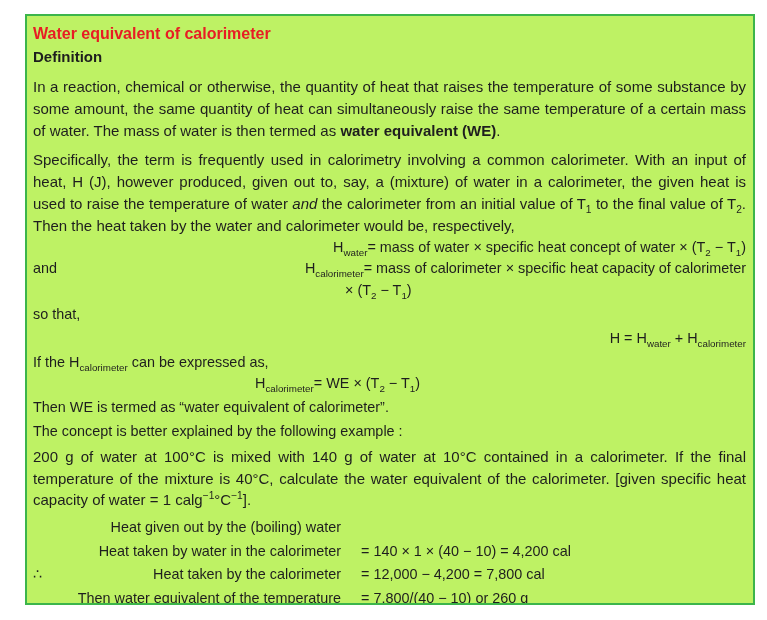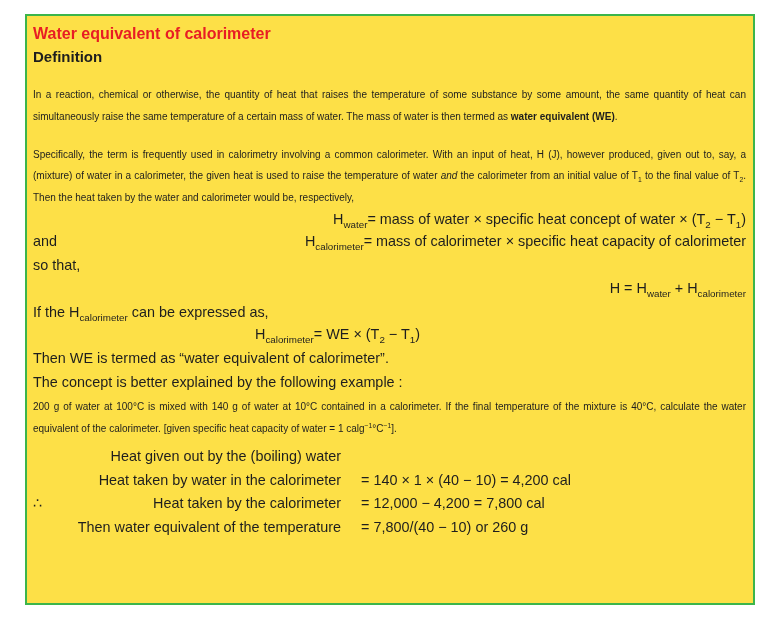--- a/index.html
+++ b/index.html
@@ -9,41 +9,41 @@
     font-family: "Liberation Sans", sans-serif;
     color: #1e1e1e;
     position: relative;
     overflow: hidden;
   }
   .box {
     position: absolute;
     left: 25px; top: 14px;
     width: 730px; height: 591px;
     box-sizing: border-box;
-    background: #fde047;
+    background: #bef264;
     border: 2px solid #3cb54b;
     padding: 6px 7px 0 6px;
     overflow: hidden;
   }
   .title {
     margin: 0;
     color: #e81c24;
     font-size: 16px;
     font-weight: 700;
     line-height: 24px;
   }
   .heading {
     margin: 0 0 5px 0;
     font-size: 15px;
     font-weight: 700;
     line-height: 22px;
   }
   .para {
-    margin: 16px 0 5px 0;
-    font-size: 10px;
+    margin: 8px 0 5px 0;
+    font-size: 15px;
     line-height: 21.8px;
     text-align: justify;
   }
   .para.nogap { margin-bottom: 0; }
   .line {
     font-size: 14.4px;
     line-height: 21.8px;
     white-space: nowrap;
   }
   .eq-right { text-align: right; }
@@ -80,20 +80,21 @@
     <p class="para"><span>In a reaction, chemical or otherwise, the quantity of heat that raises the temperature of some substance by some amount, the same quantity of heat can simultaneously raise the same temperature of a certain mass of water. The mass of water is then termed as </span><span class="b">water equivalent (WE)</span><span>.</span></p>
     <p class="para nogap"><span>Specifically, the term is frequently used in calorimetry involving a common calorimeter. With an input of heat, H (J), however produced, given out to, say, a (mixture) of water in a calorimeter, the given heat is used to raise the temperature of water </span><span class="i">and</span><span> the calorimeter from an initial value of T</span><sub>1</sub><span> to the final value of T</span><sub>2</sub><span>. Then the heat taken by the water and calorimeter would be, respectively,</span></p>
 
     <div class="line eq-right"><span>H</span><sub>water</sub><span>= mass of water × specific heat concept of water × (T</span><sub>2</sub><span> − T</span><sub>1</sub><span>)</span></div>
 
     <div class="line and-row">
       <span class="and">and</span>
       <span><span>H</span><sub>calorimeter</sub><span>= mass of calorimeter × specific heat capacity of calorimeter</span></span>
     </div>
 
+    <div class="line eq-c"><span>× (T</span><sub>2</sub><span> − T</span><sub>1</sub><span>)</span></div>
 
     <div class="line mt2">so that,</div>
 
     <div class="line eq-d"><span>H = H</span><sub>water</sub><span> + H</span><sub>calorimeter</sub></div>
 
     <div class="line mt2"><span>If the H</span><sub>calorimeter</sub><span> can be expressed as,</span></div>
 
     <div class="line eq-e"><span>H</span><sub>calorimeter</sub><span>= WE × (T</span><sub>2</sub><span> − T</span><sub>1</sub><span>)</span></div>
 
     <div class="line mt2">Then WE is termed as “water equivalent of calorimeter”.</div>

